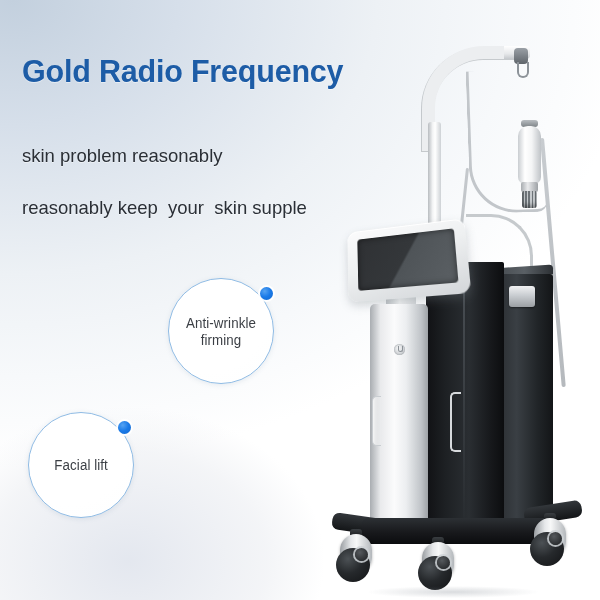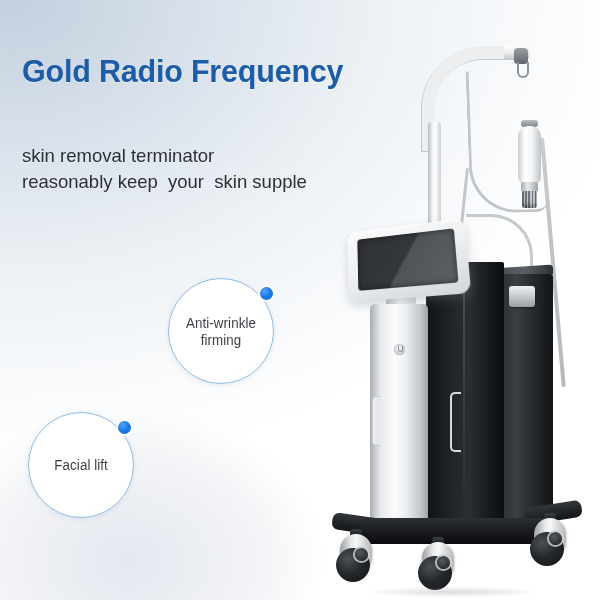--- a/index.html
+++ b/index.html
@@ -28,21 +28,21 @@
     font-size:30.5px;line-height:39px;font-weight:700;letter-spacing:-0.2px;
     color:#1d5ca6;
     text-shadow:0 1px 0 rgba(255,255,255,.45);
   }
   .headline .l2{display:block;}
   .subline{
     position:absolute;left:22px;top:143px;width:420px;
     font-size:18.5px;line-height:26px;color:#2a2f36;font-weight:400;
     text-shadow:0 1px 0 rgba(255,255,255,.5);
   }
-  .subline .s2{display:block;white-space:pre;}
+  .subline .s2{display:block;white-space:pre;margin-top:26px;}
 
   
   .circle{
     position:absolute;width:104px;height:104px;border-radius:50%;
     background:radial-gradient(circle at 38% 32%, #ffffff 0%, #ffffff 62%, #fdfefe 100%);
     border:1.4px solid #8fbbe4;
     box-shadow:0 1px 5px rgba(120,140,165,.16);
     display:flex;align-items:center;justify-content:center;
   }
   .circle .ctext{
@@ -258,21 +258,21 @@
 </head>
 <body>
 
 <div id="stage">
 
   <div class="headline">
     <span>Gold Radio Frequency</span>
   </div>
 
   <div class="subline">
-    <span>skin removal terminator</span>
+    <span>skin problem reasonably</span>
     <span class="s2">reasonably keep  your  skin supple</span>
   </div>
 
 
   <div class="circle" id="c3">
     <span class="ctext">Facial lift</span>
     <span class="dot"></span>
   </div>
 
   <div class="circle" id="c2">

